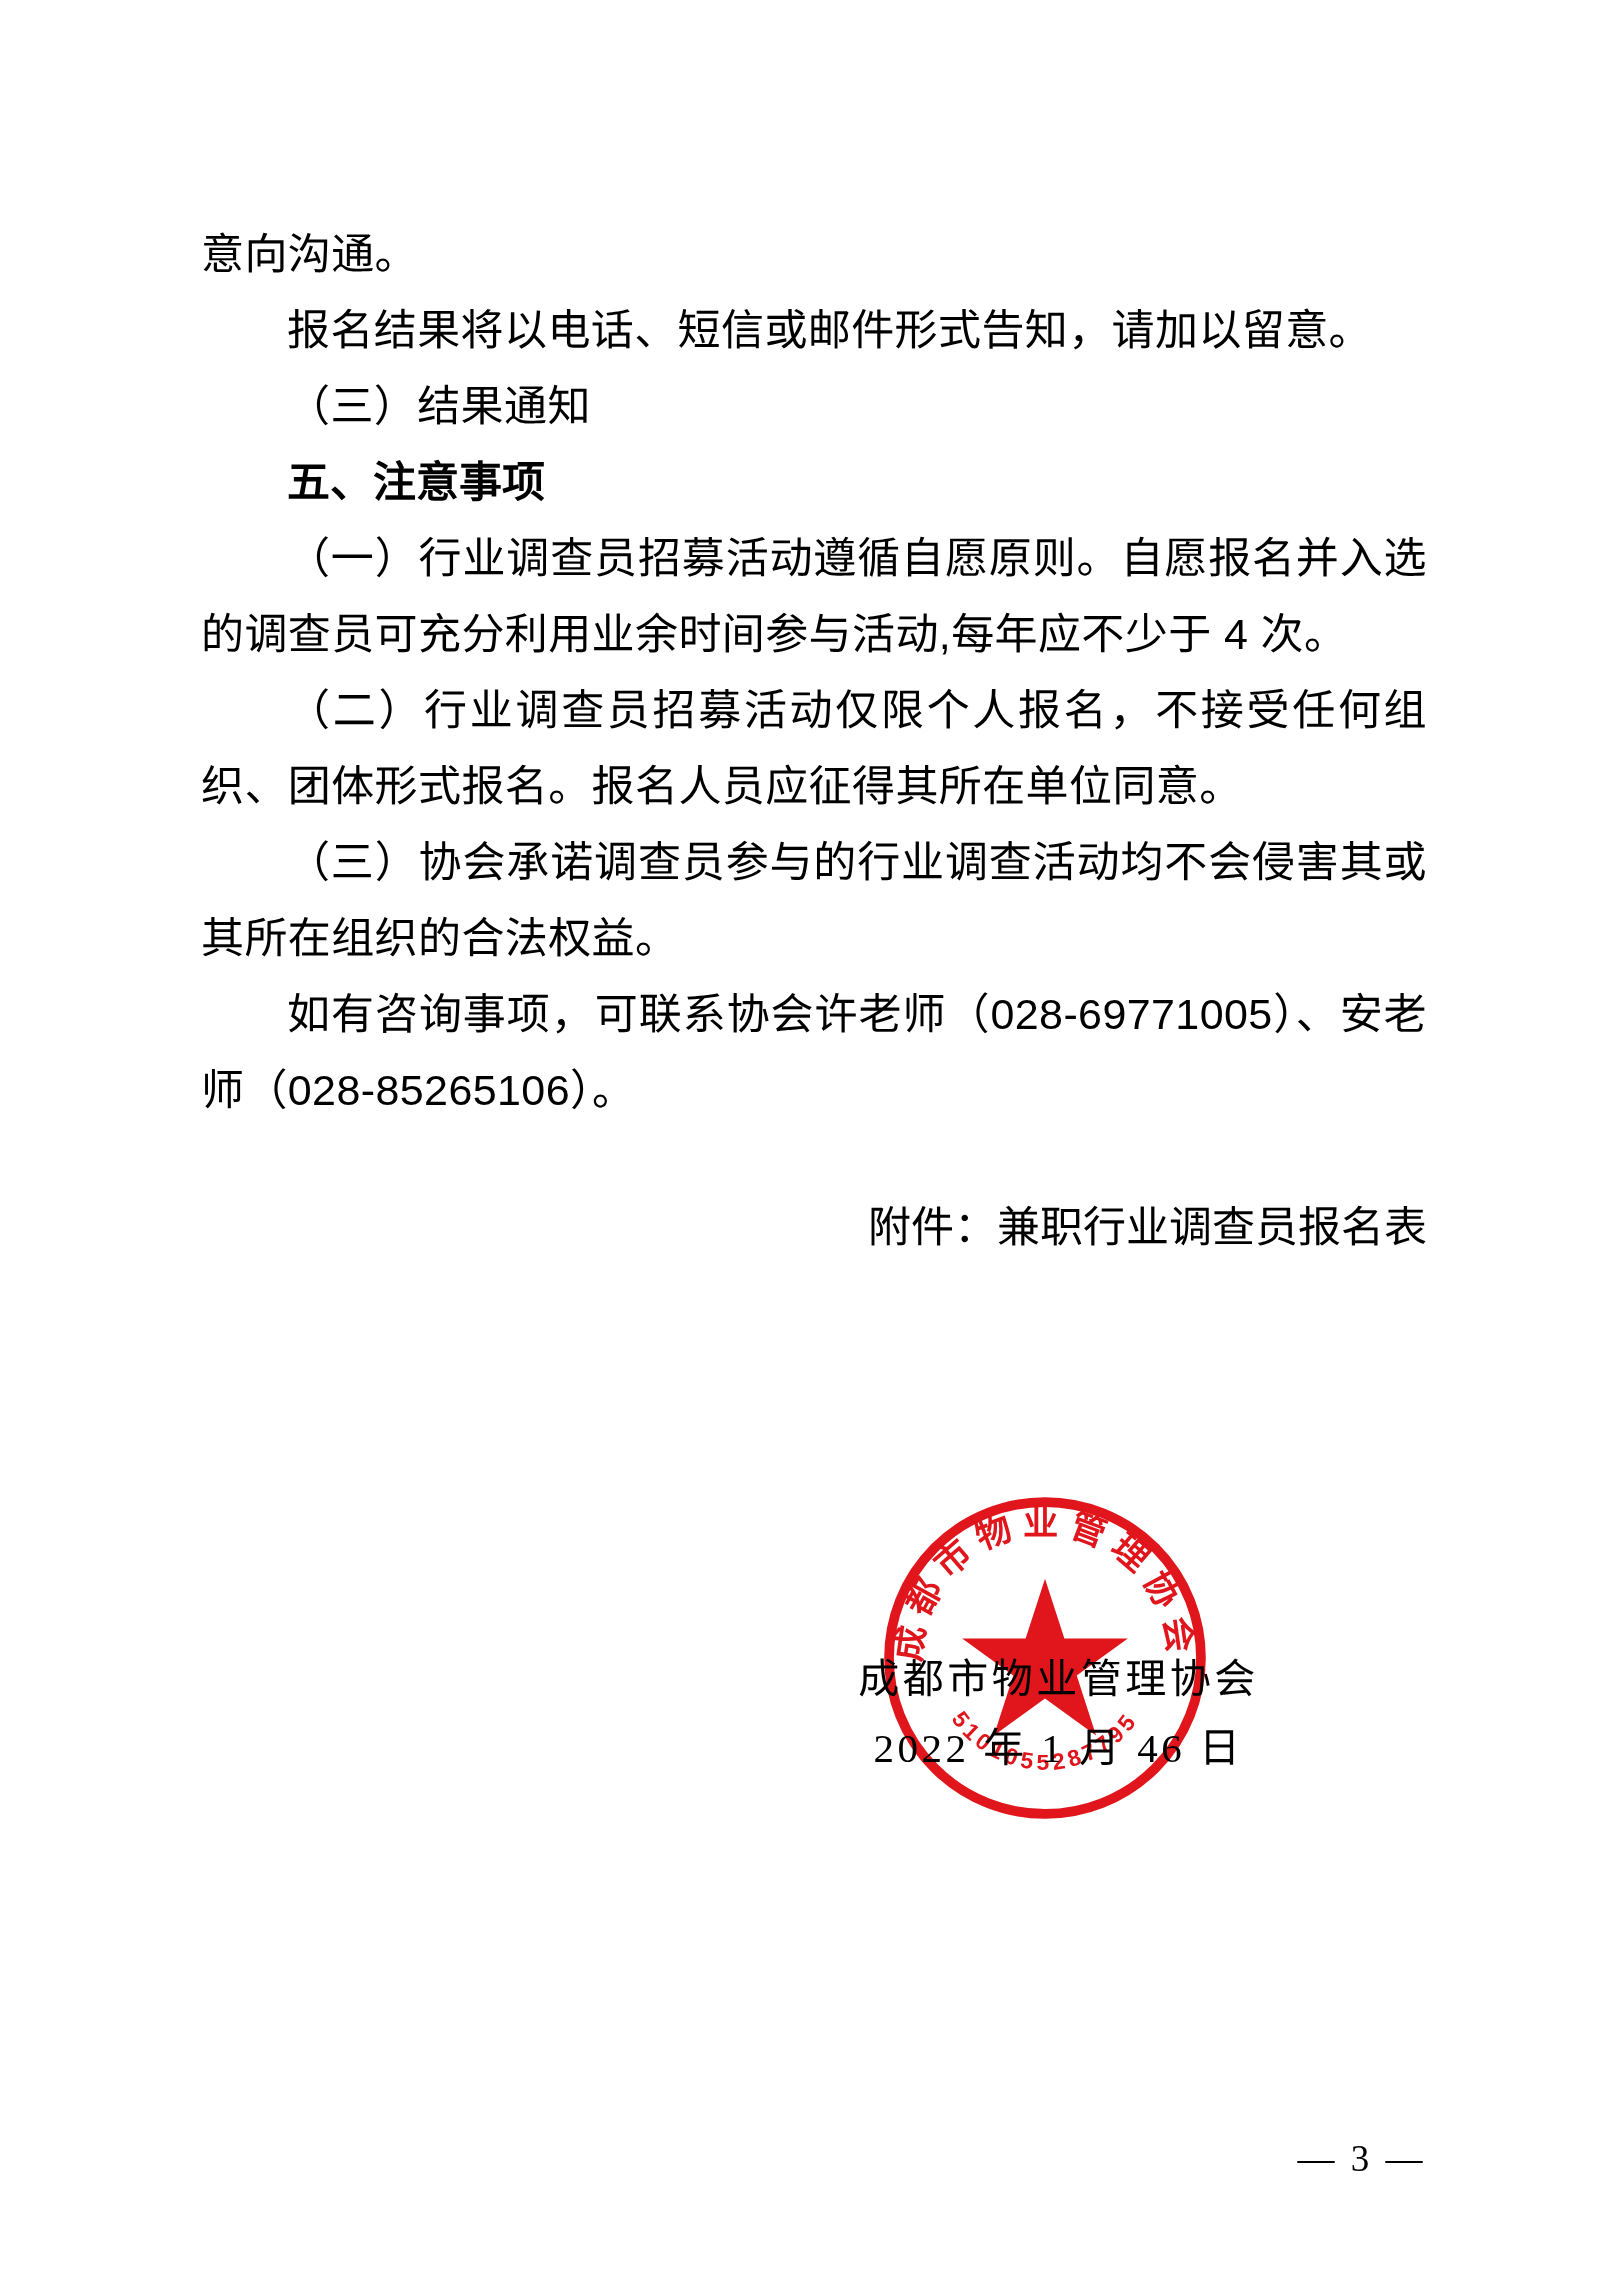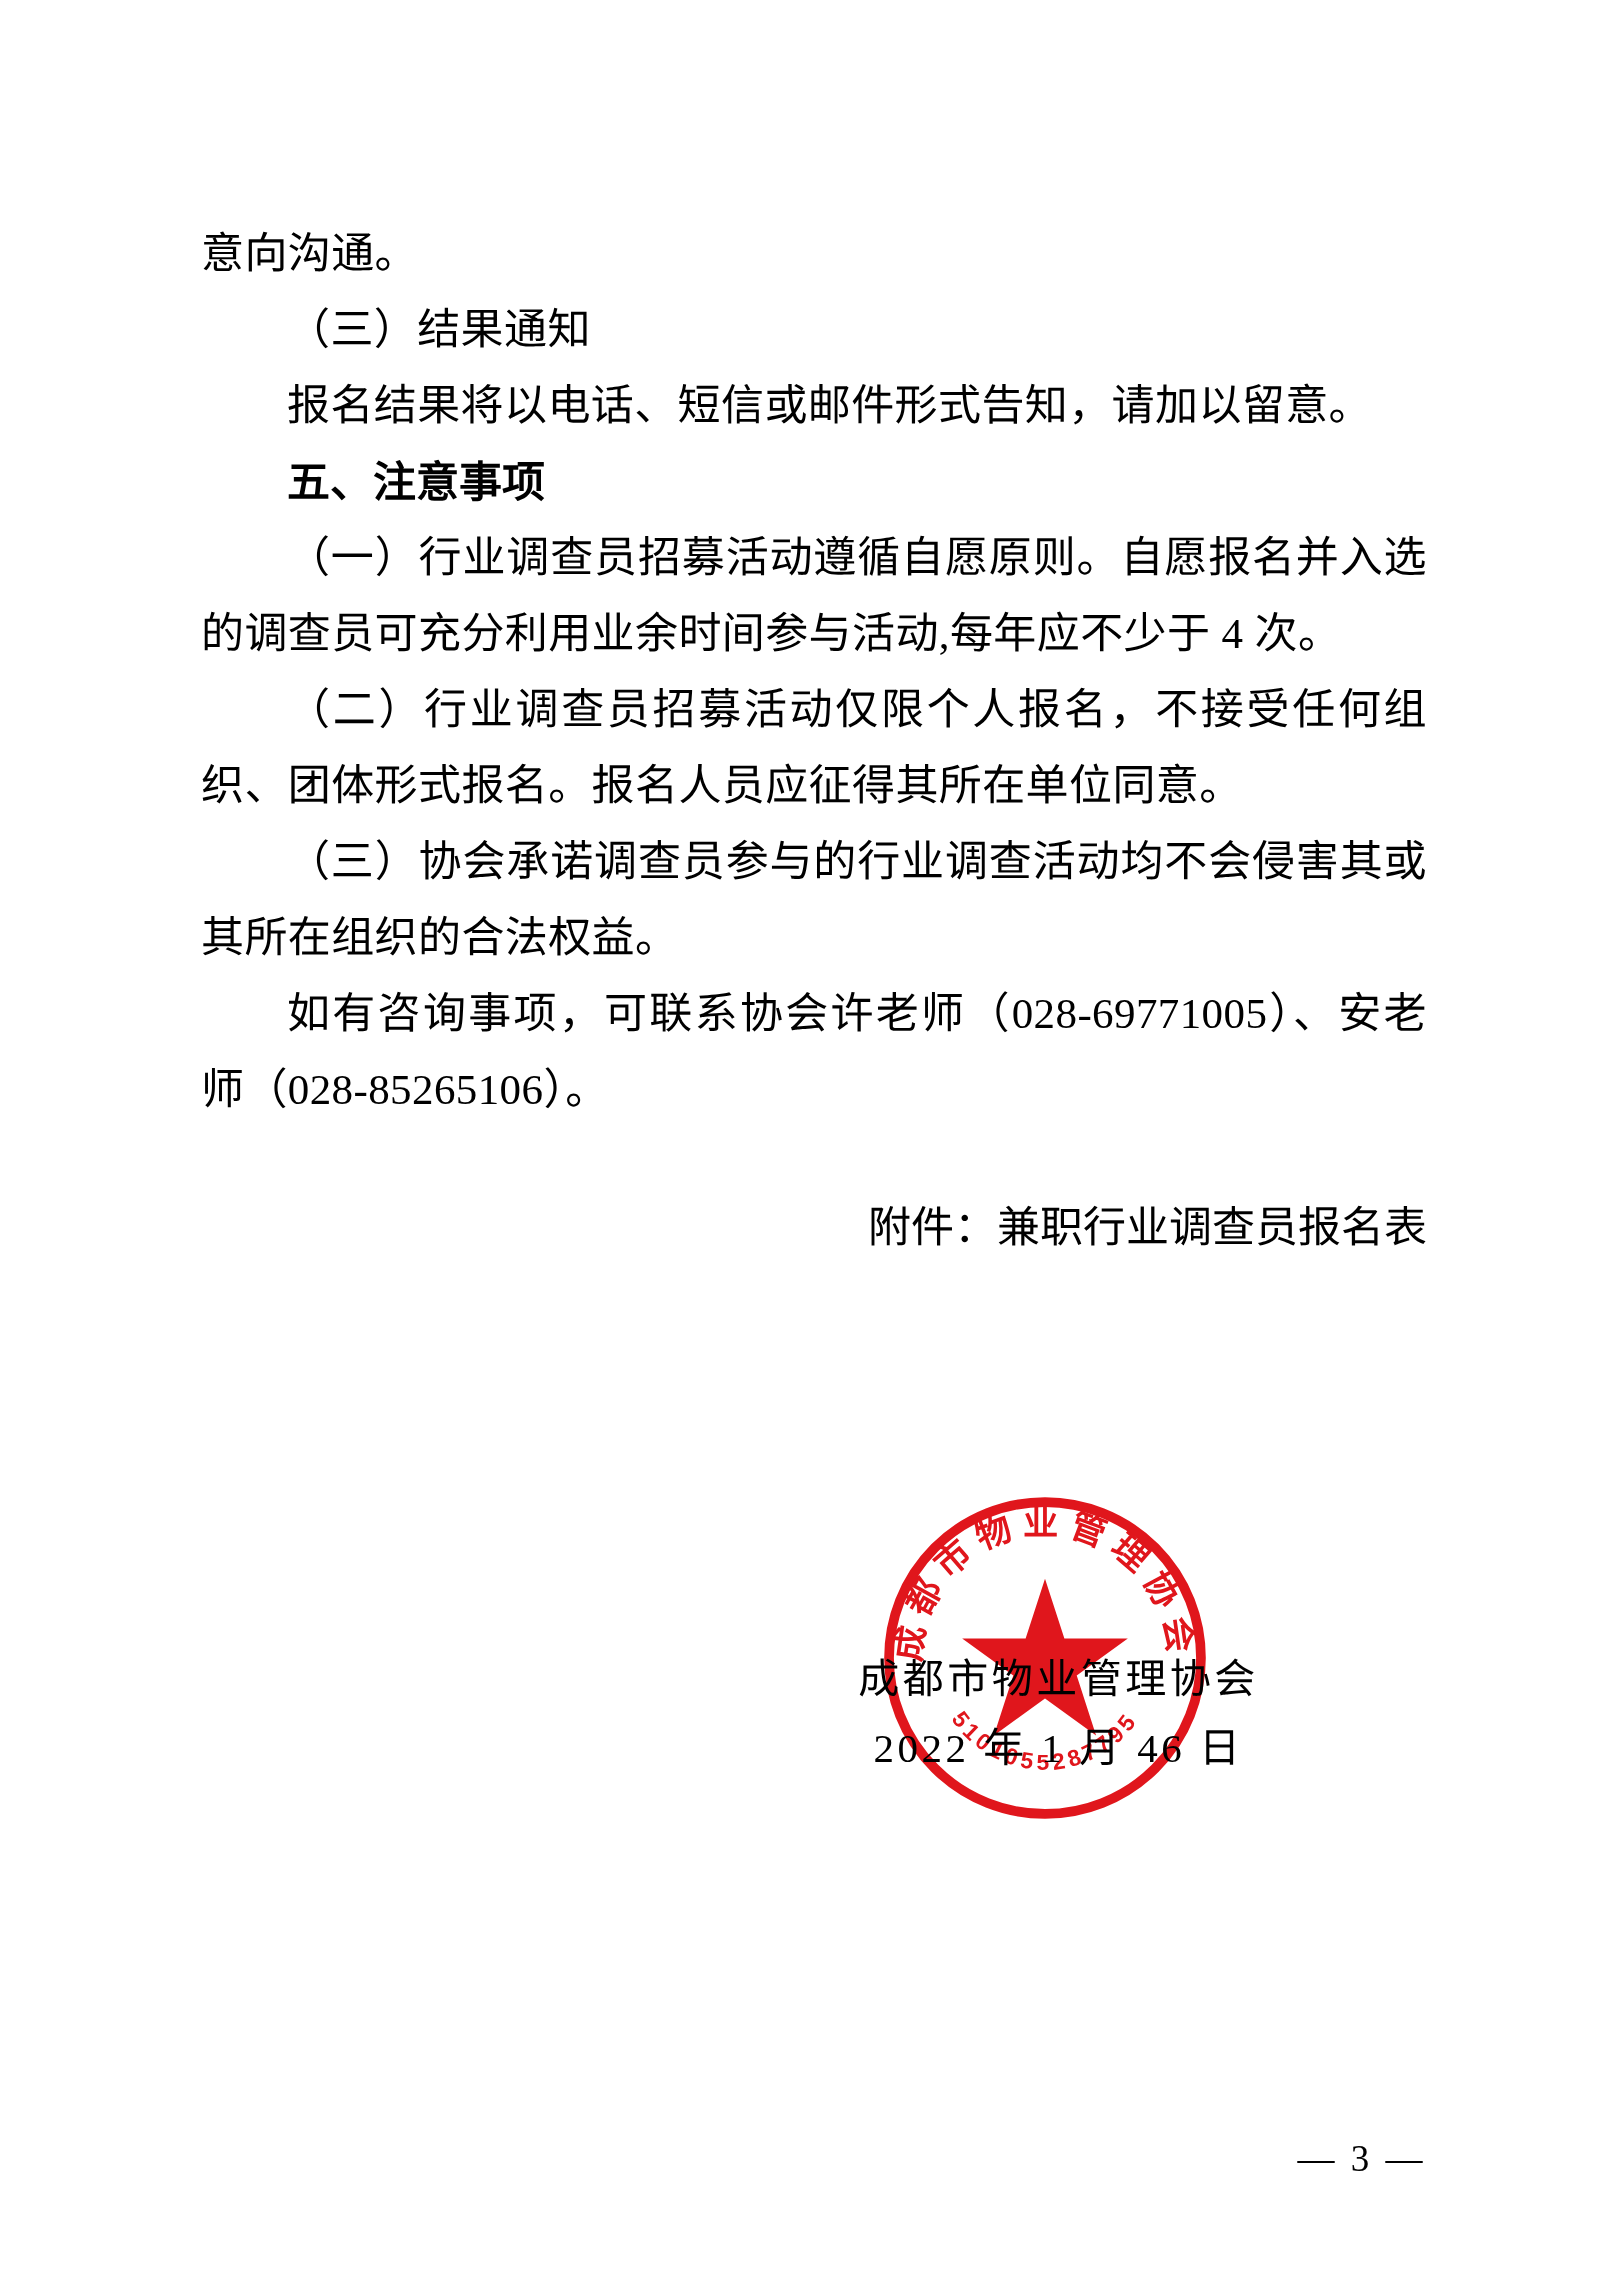--- a/index.html
+++ b/index.html
@@ -29,21 +29,21 @@
     width: 1226px;
   }
 
   p.body-line {
     margin: 0;
     font-size: 43px;
     line-height: 76px;
     letter-spacing: 0.4px;
     text-align: justify;
     text-justify: inter-character;
-    font-family: Liberation Serif, serif;
+    font-family: Liberation Sans, sans-serif;
   }
 
   p.indent {
     text-indent: 86px;
   }
 
   h2.section-heading {
     margin: 0;
     font-size: 43px;
     line-height: 76px;
@@ -99,23 +99,23 @@
 </style>
 </head>
 <body>
 
 <div class="page">
 
   <div class="content">
 
     <p class="body-line">意向沟通。</p>
 
+    <p class="body-line indent">报名结果将以电话、短信或邮件形式告知，请加以留意。</p>
+
     <p class="body-line indent">（三）结果通知</p>
-
-    <p class="body-line indent">报名结果将以电话、短信或邮件形式告知，请加以留意。</p>
 
     <h2 class="section-heading">五、注意事项</h2>
 
     <p class="body-line indent">（一）行业调查员招募活动遵循自愿原则。自愿报名并入选的调查员可充分利用业余时间参与活动,每年应不少于 4 次。</p>
 
     <p class="body-line indent">（二）行业调查员招募活动仅限个人报名，不接受任何组织、团体形式报名。报名人员应征得其所在单位同意。</p>
 
     <p class="body-line indent">（三）协会承诺调查员参与的行业调查活动均不会侵害其或其所在组织的合法权益。</p>
 
     <p class="body-line indent">如有咨询事项，可联系协会许老师（028-69771005）、安老师（028-85265106）。</p>

